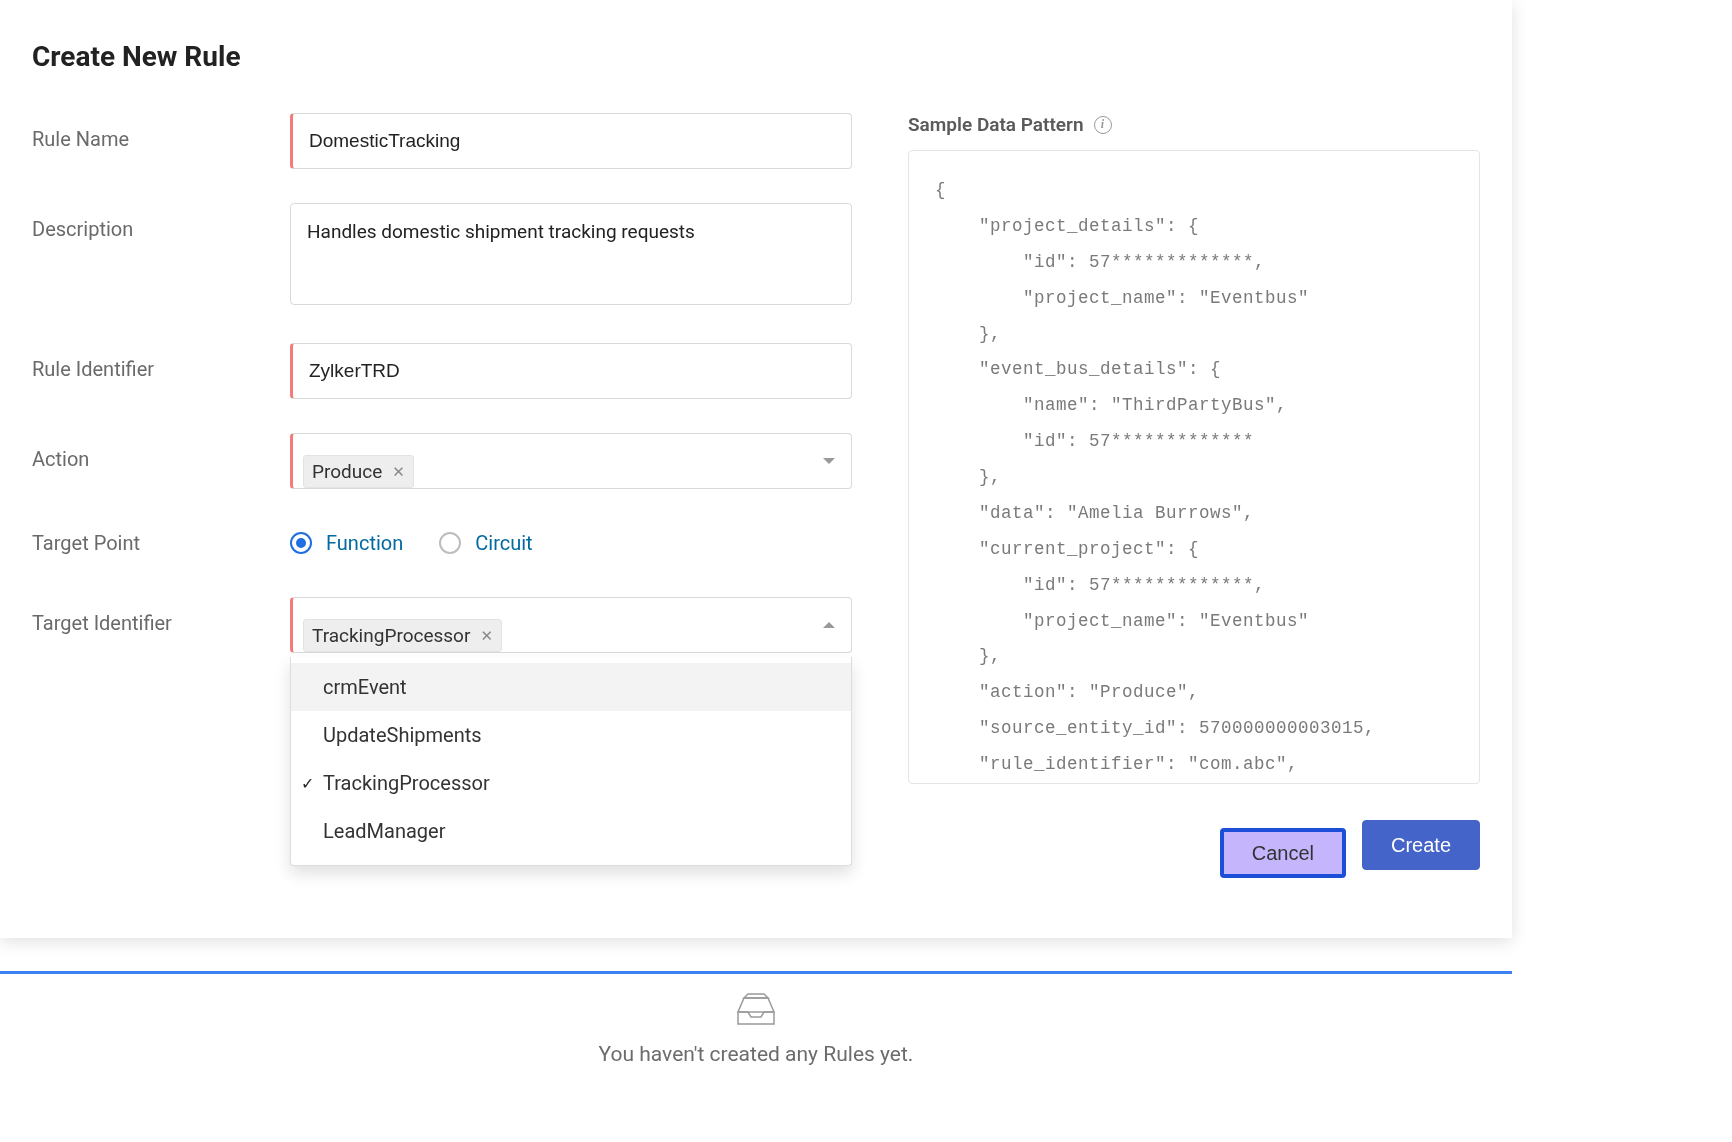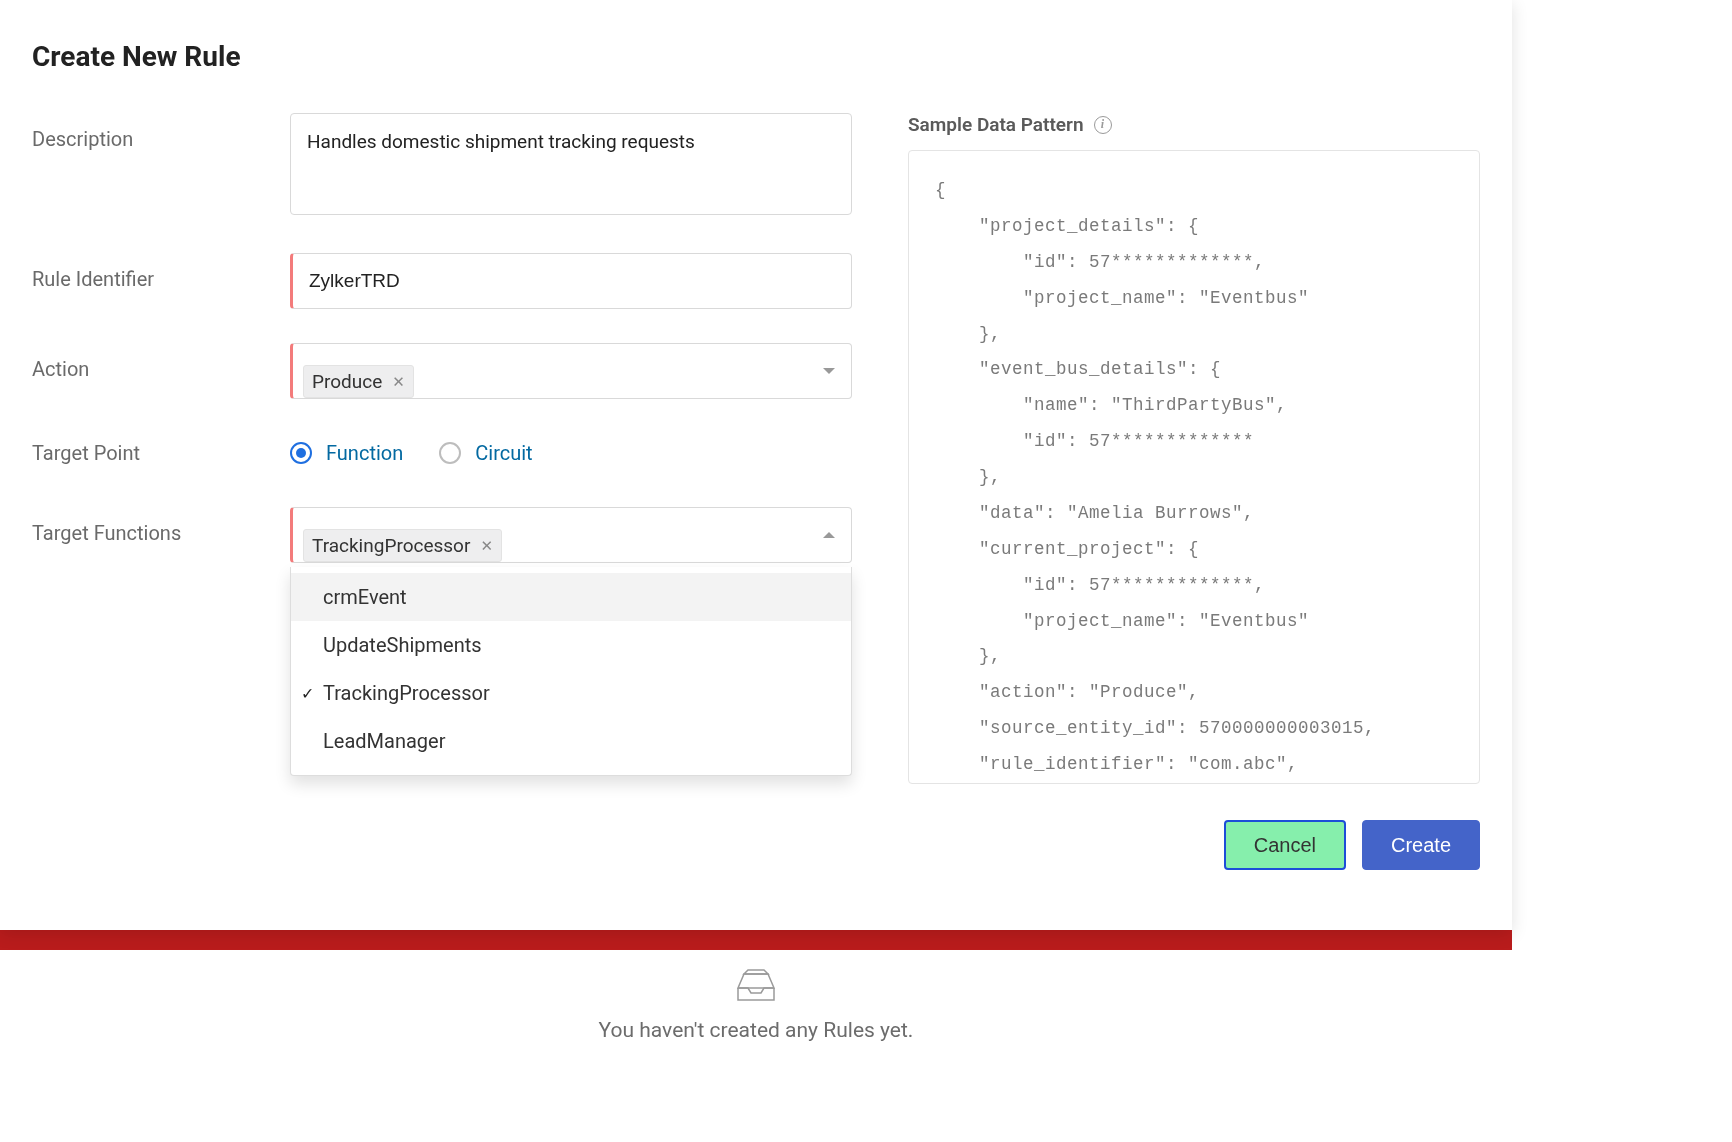--- a/index.html
+++ b/index.html
@@ -160,29 +160,30 @@
     height: 634px;
   }
 
   .button-row {
     display: flex; justify-content: flex-end; gap: 16px; margin-top: 36px;
   }
   .btn {
     height: 50px; padding: 0 28px; font-size: 20px; border-radius: 4px;
     cursor: pointer; display: inline-flex; align-items: center; justify-content: center;
   }
-  .btn-secondary { background: #86efac; border: 2px solid #1d4ed8; color: #333; }
+  .btn-secondary { background: #c4b5fd; border: 4px solid #1d4ed8; color: #333; margin-top: 8px; }
   .btn-primary { background: #4464c9; border: 1px solid #4464c9; color: #fff; }
 
   .empty-bar {
-    background: #b91c1c;
+    background: #3b82f6;
     height: 170px;
-    padding-top: 20px;
+    padding-top: 3px;
     position: relative;
     z-index: 1;
+    margin-top: 33px;
   }
   .empty-bar .inner {
     background: #fff;
     margin: 0;
     padding: 18px 0 0 0;
     text-align: center;
     height: 100%;
   }
   .inbox-icon { margin-bottom: 10px; }
   .inbox-svg { stroke: #9a9a9a; fill: none; stroke-width: 1.5; }
@@ -192,20 +193,26 @@
 <body>
 
 <div class="page">
   <div class="panel">
     <h1 class="title">Create New Rule</h1>
 
     <div class="columns">
 
       <div class="form-col">
 
+        <div class="form-row">
+          <div class="form-label">Rule Name</div>
+          <div class="form-control-wrap">
+            <input type="text" class="text-input required-accent" value="DomesticTracking" style="">
+          </div>
+        </div>
 
         <div class="form-row">
           <div class="form-label">Description</div>
           <div class="form-control-wrap">
             <textarea class="textarea-input" style="">Handles domestic shipment tracking requests</textarea>
           </div>
         </div>
 
         <div class="form-row">
           <div class="form-label">Rule Identifier</div>
@@ -239,21 +246,21 @@
               </label>
               <label class="radio-item">
                 <span class="radio-outer"></span>
                 <span>Circuit</span>
               </label>
             </div>
           </div>
         </div>
 
         <div class="form-row">
-          <div class="form-label">Target Functions</div>
+          <div class="form-label">Target Identifier</div>
           <div class="form-control-wrap">
             <div class="select-box required-accent">
               <span class="chip">
                 <span>TrackingProcessor</span>
                 <span class="chip-x">✕</span>
               </span>
               <span class="caret-up"></span>
             </div>
 
             <div class="dropdown-menu">

